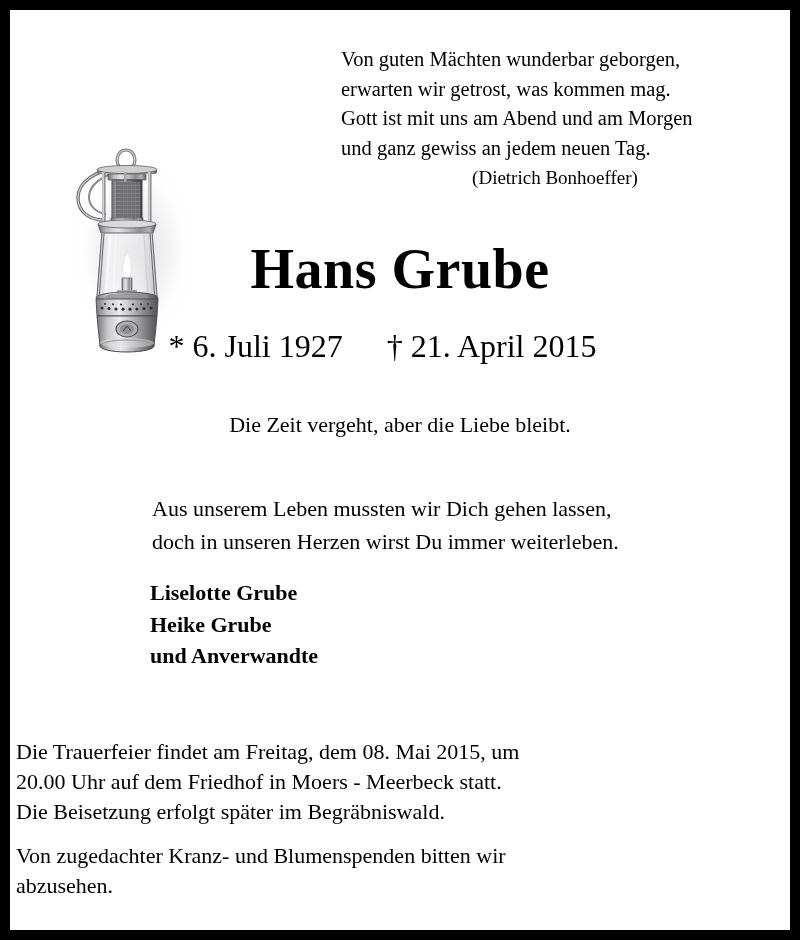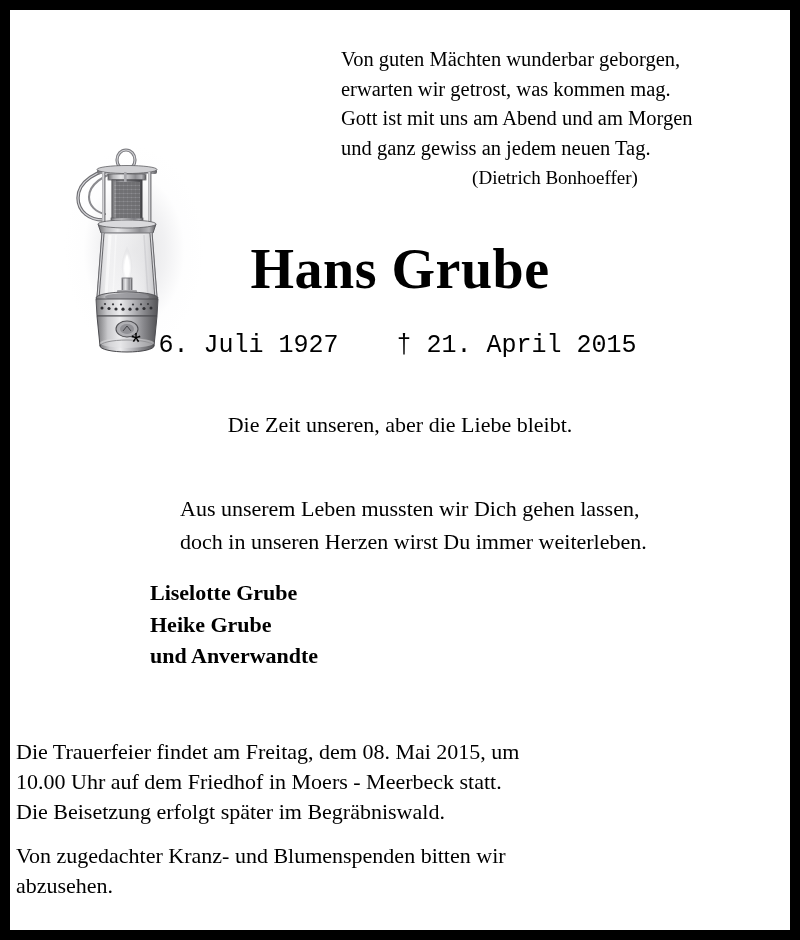--- a/index.html
+++ b/index.html
@@ -88,24 +88,23 @@
     letter-spacing: 0.5px;
     color: #000;
   }
 
   .life-dates {
     position: absolute;
     left: 0;
     top: 320px;
     width: 745px;
     text-align: center;
-    font-size: 25px;
+    font-size: 32px;
     line-height: 32px;
     color: #000;
-    font-family: Liberation Mono, monospace;
   }
   .life-dates .date-gap {
     display: inline-block;
     width: 28px;
   }
 
   .epitaph {
     position: absolute;
     left: 0;
     top: 400px;
@@ -118,21 +117,20 @@
 
   .farewell {
     position: absolute;
     left: 142px;
     top: 482px;
     width: 620px;
     font-size: 22px;
     line-height: 33px;
     color: #000;
     white-space: nowrap;
-    margin-left: 28px;
   }
 
   .mourners {
     position: absolute;
     left: 140px;
     top: 567px;
     width: 600px;
     font-size: 22px;
     line-height: 31.5px;
     font-weight: bold;
@@ -328,36 +326,36 @@
     <div class="deceased-name">Hans Grube</div>
 
     <div class="life-dates">
       <span>*</span>
       <span>6. Juli 1927</span>
       <span class="date-gap"></span>
       <span>†</span>
       <span>21. April 2015</span>
     </div>
 
-    <div class="epitaph">Die Zeit unseren, aber die Liebe bleibt.</div>
+    <div class="epitaph">Die Zeit vergeht, aber die Liebe bleibt.</div>
 
     <div class="farewell">
       <span>Aus unserem Leben mussten wir Dich gehen lassen,</span><br>
       <span>doch in unseren Herzen wirst Du immer weiterleben.</span>
     </div>
 
     <div class="mourners">
       <div>Liselotte Grube</div>
       <div>Heike Grube</div>
       <div>und Anverwandte</div>
     </div>
 
     <div class="arrangements">
       <span>Die Trauerfeier findet am Freitag, dem 08. Mai 2015, um</span><br>
-      <span>10.00 Uhr auf dem Friedhof in Moers - Meerbeck statt.</span><br>
+      <span>20.00 Uhr auf dem Friedhof in Moers - Meerbeck statt.</span><br>
       <span>Die Beisetzung erfolgt später im Begräbniswald.</span>
       <span class="para-gap"></span>
       <span>Von zugedachter Kranz- und Blumenspenden bitten wir</span><br>
       <span>abzusehen.</span>
     </div>
 
   </div>
 </div>
 
 </body></html>

